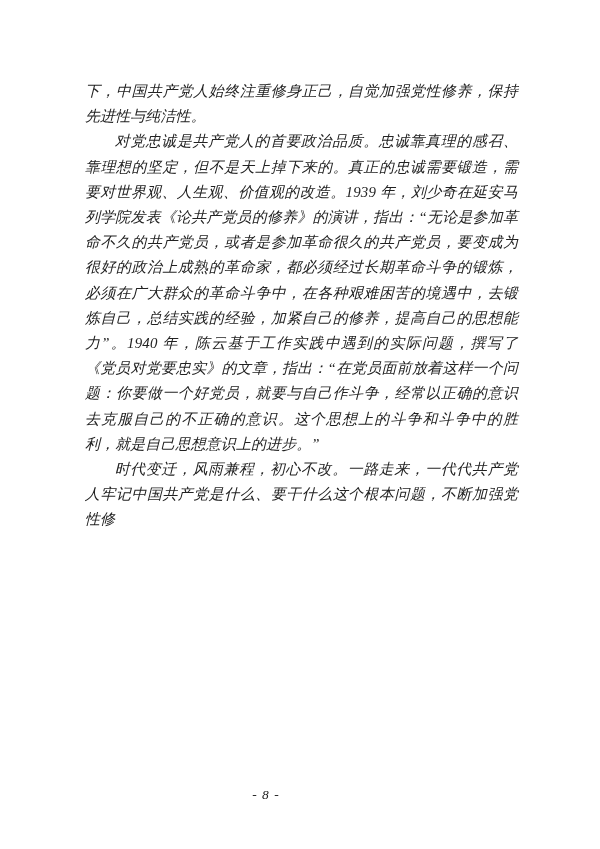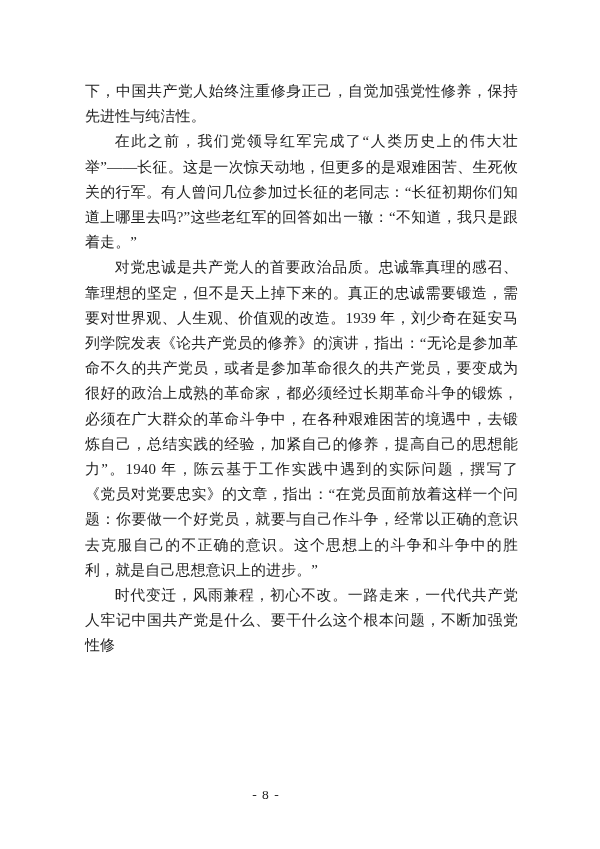--- a/index.html
+++ b/index.html
@@ -10,20 +10,21 @@
     background: #ffffff;
     font-family: "Liberation Serif", "DejaVu Serif", serif;
   }
 
   .page {
     position: relative;
     width: 532px;
     height: 849px;
     background: #ffffff;
     overflow: hidden;
+    font-style: italic;
   }
 
   .text-block {
     position: absolute;
     top: 79px;
     left: 85px;
     width: 433px;
     color: #222222;
     font-size: 14.9px;
     line-height: 25.2px;
@@ -51,19 +52,18 @@
     font-size: 13.5px;
     letter-spacing: 1px;
   }
 </style>
 </head>
 <body>
 
 <div class="page">
   <div class="text-block">
     <p class="para no-indent">下，中国共产党人始终注重修身正己，自觉加强党性修养，保持先进性与纯洁性。</p>
-    <p class="para">在此之前，我们党领导红军完成了“人类历史上的伟大壮举”——长征。这是一次惊天动地，但更多的是艰难困苦、生死攸关的行军。有人曾问几位参加过长征的老同志：“长征初期你们知道上哪里去吗?”这些老红军的回答如出一辙：“不知道，我只是跟着走。”</p>
     <p class="para">对党忠诚是共产党人的首要政治品质。忠诚靠真理的感召、靠理想的坚定，但不是天上掉下来的。真正的忠诚需要锻造，需要对世界观、人生观、价值观的改造。1939 年，刘少奇在延安马列学院发表《论共产党员的修养》的演讲，指出：“无论是参加革命不久的共产党员，或者是参加革命很久的共产党员，要变成为很好的政治上成熟的革命家，都必须经过长期革命斗争的锻炼，必须在广大群众的革命斗争中，在各种艰难困苦的境遇中，去锻炼自己，总结实践的经验，加紧自己的修养，提高自己的思想能力”。1940 年，陈云基于工作实践中遇到的实际问题，撰写了《党员对党要忠实》的文章，指出：“在党员面前放着这样一个问题：你要做一个好党员，就要与自己作斗争，经常以正确的意识去克服自己的不正确的意识。这个思想上的斗争和斗争中的胜利，就是自己思想意识上的进步。”</p>
     <p class="para">时代变迁，风雨兼程，初心不改。一路走来，一代代共产党人牢记中国共产党是什么、要干什么这个根本问题，不断加强党性修</p>
   </div>
 
   <div class="footer">- 8 -</div>
 </div>
 
 </body></html>

